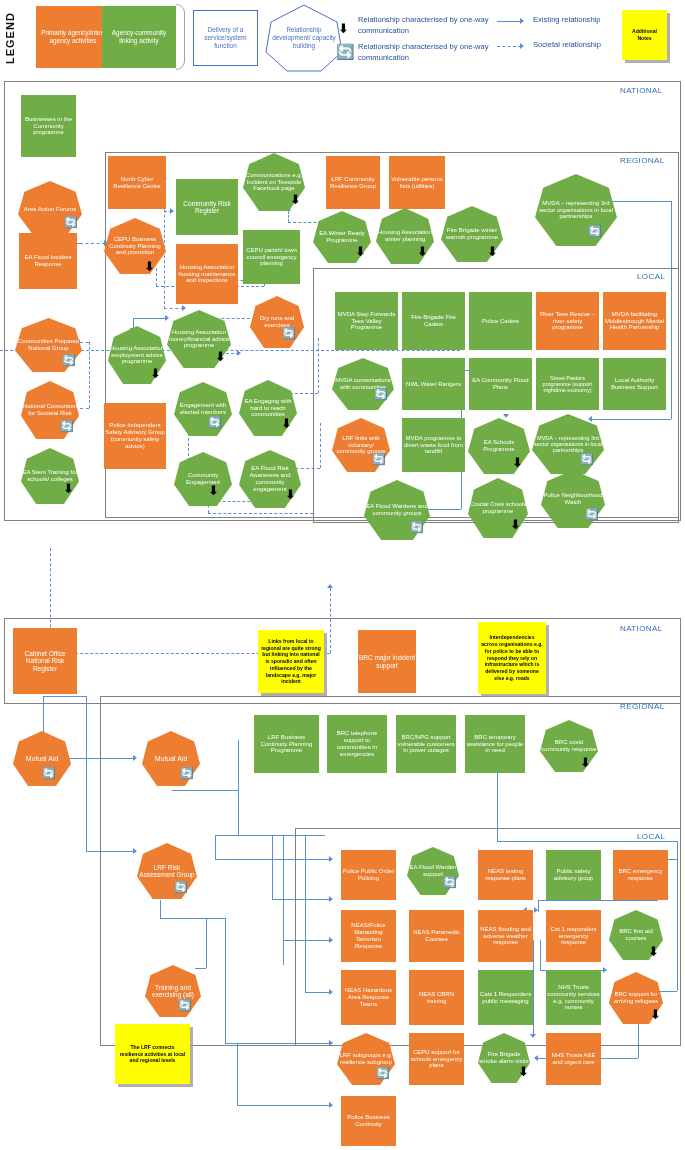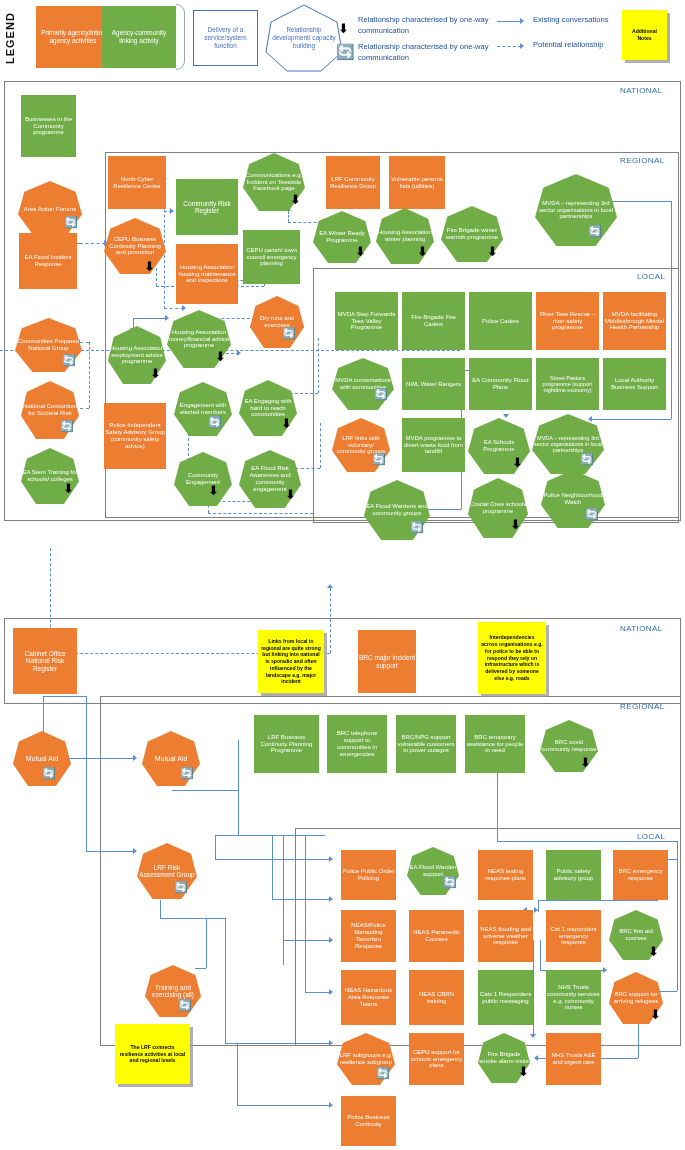--- a/index.html
+++ b/index.html
@@ -77,27 +77,27 @@
   <div class="abs g-down" style="left:338px;top:22px;">⬇</div>
   <div class="abs lg-text" style="left:358px;top:14px;width:135px;">Relationship characterised by one-way communication</div>
 
   <div class="abs g-cycle" style="left:336px;top:44px;font-size:15px;">🔄</div>
   <div class="abs lg-text" style="left:358px;top:41px;width:135px;">Relationship characterised by one-way communication</div>
 
   <div class="abs" style="left:497px;top:18px;width:30px;height:6px;">
     <div class="abs ln h" style="left:0;top:3px;width:24px;"></div>
     <div class="abs arr arr-r" style="left:23px;top:0px;"></div>
   </div>
-  <div class="abs lg-text" style="left:533px;top:14px;width:95px;">Existing conversations</div>
+  <div class="abs lg-text" style="left:533px;top:14px;width:95px;">Existing relationship</div>
 
   <div class="abs" style="left:497px;top:43px;width:30px;height:6px;">
     <div class="abs dash-h" style="left:0;top:3px;width:24px;"></div>
     <div class="abs arr arr-r" style="left:23px;top:0px;"></div>
   </div>
-  <div class="abs lg-text" style="left:533px;top:39px;width:95px;">Potential relationship</div>
+  <div class="abs lg-text" style="left:533px;top:39px;width:95px;">Societal relationship</div>
 
   <div class="abs note-yellow" style="left:622px;top:10px;width:45px;height:50px;">Additional Notes</div>
 </div>
 
 <div class="abs" id="top-diagram" style="left:0;top:78px;width:685px;height:515px;">
 
   <div class="abs container" style="left:4px;top:3px;width:677px;height:440px;"></div>
   <div class="abs clabel" style="left:620px;top:8px;">NATIONAL</div>
 
   <div class="abs container" style="left:105px;top:74px;width:574px;height:366px;"></div>

